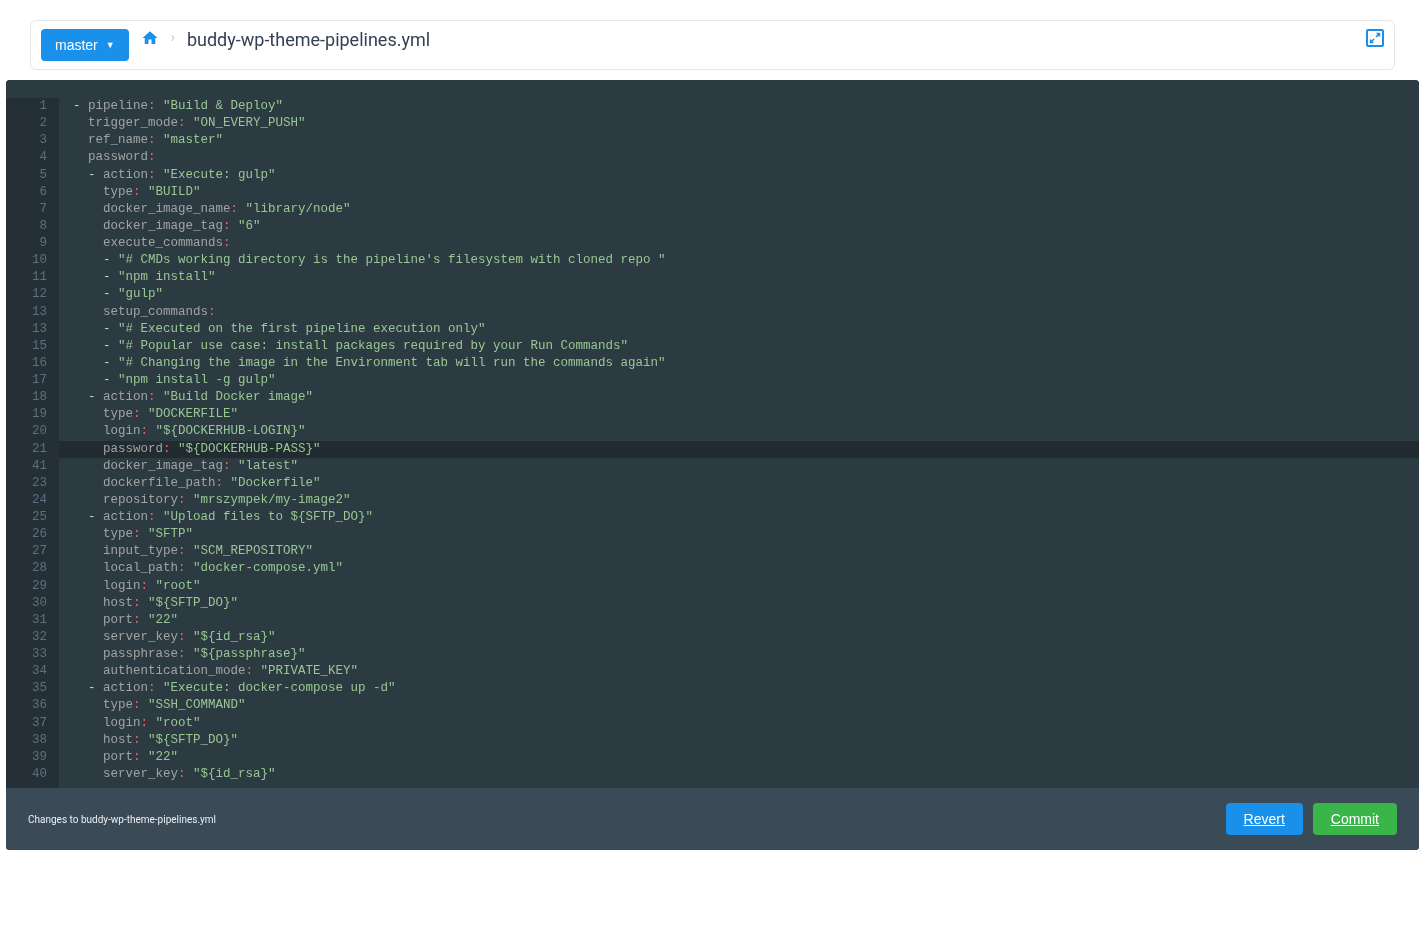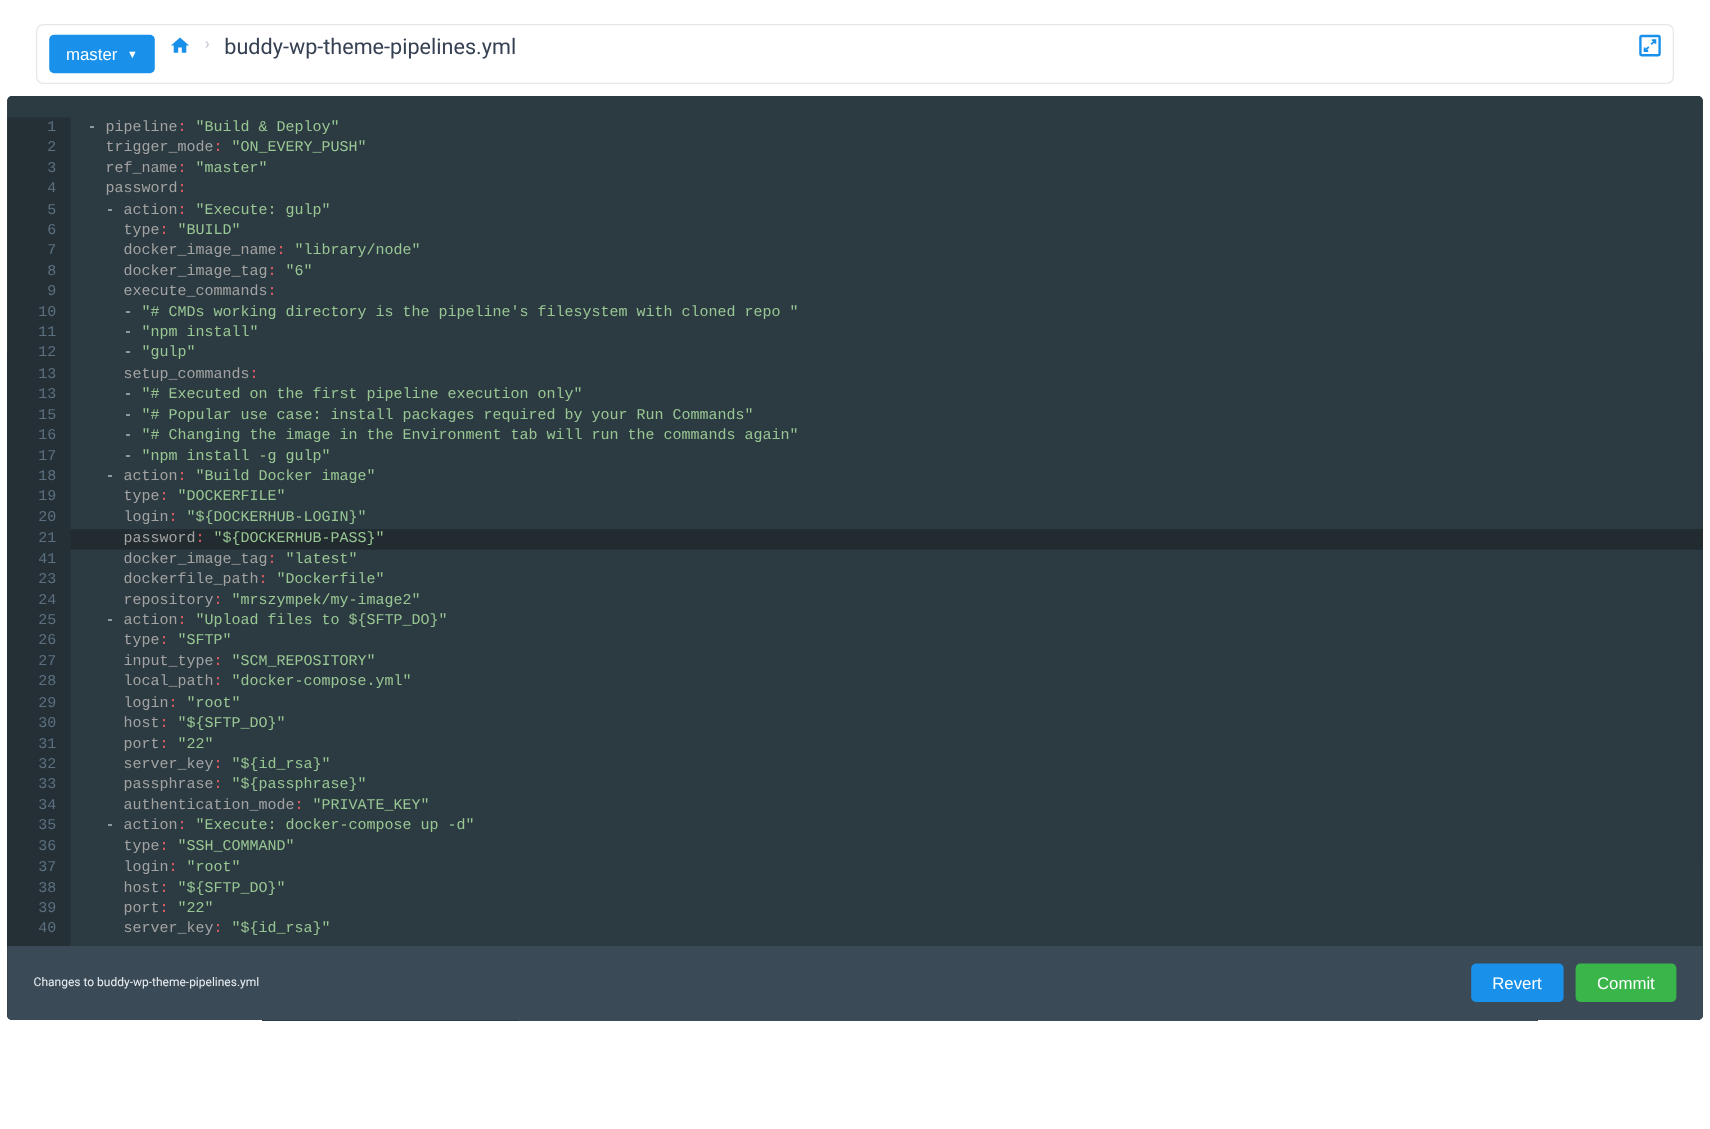--- a/index.html
+++ b/index.html
@@ -138,20 +138,21 @@
       font-size: 10px;
       flex: 1;
     }
     .btn {
       border: none;
       border-radius: 4px;
       padding: 8px 18px;
       font-size: 14px;
       font-weight: 500;
       cursor: pointer;
+      text-decoration: underline;
     }
     .btn-revert {
       background: #1991EB;
       color: #fff;
     }
     .btn-commit {
       background: #39B54A;
       color: #fff;
     }
     .editor-outer {

